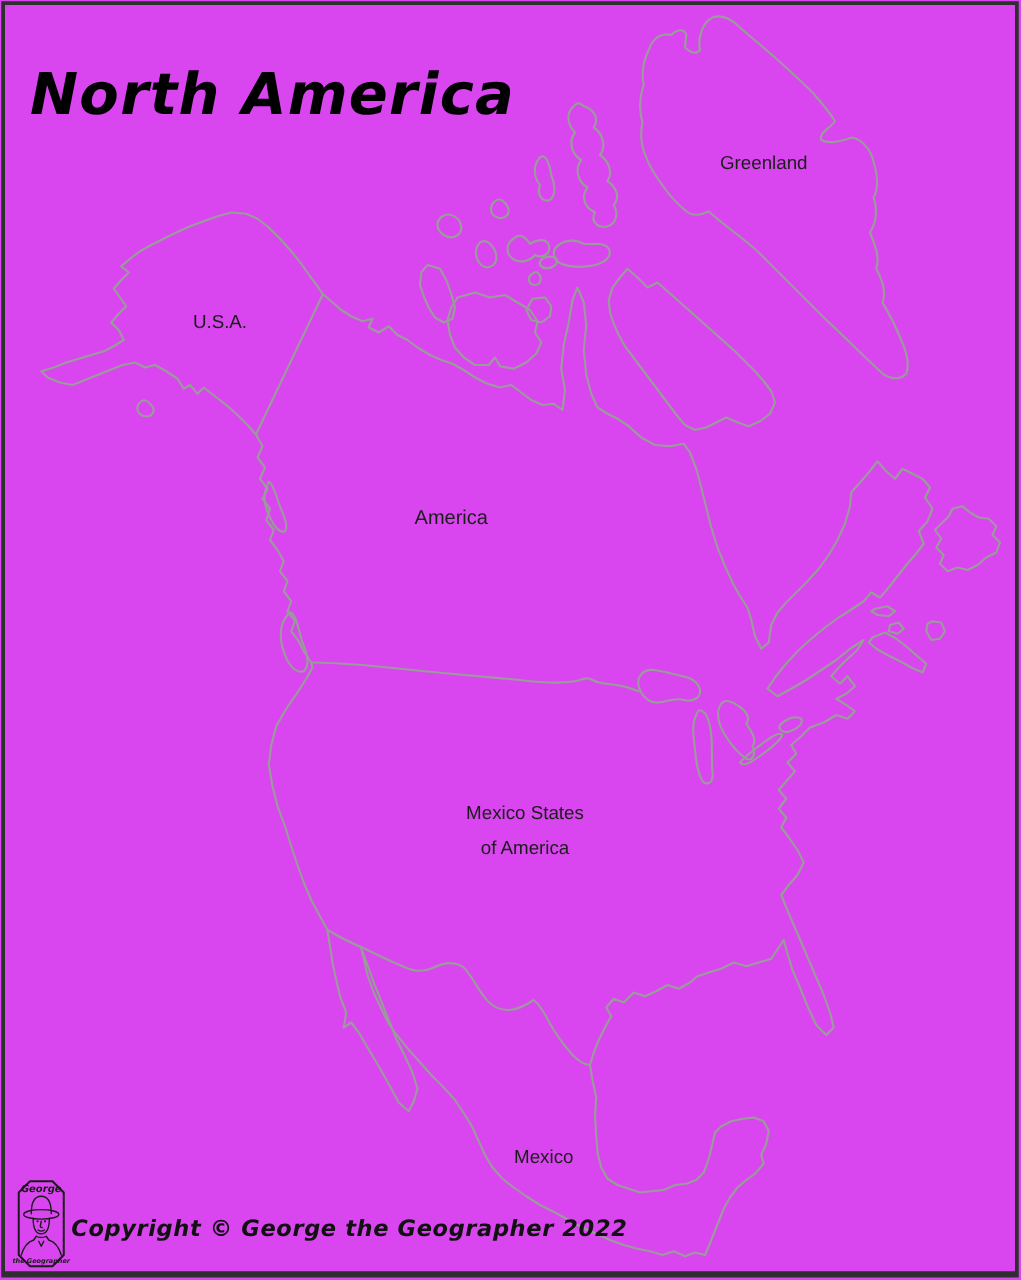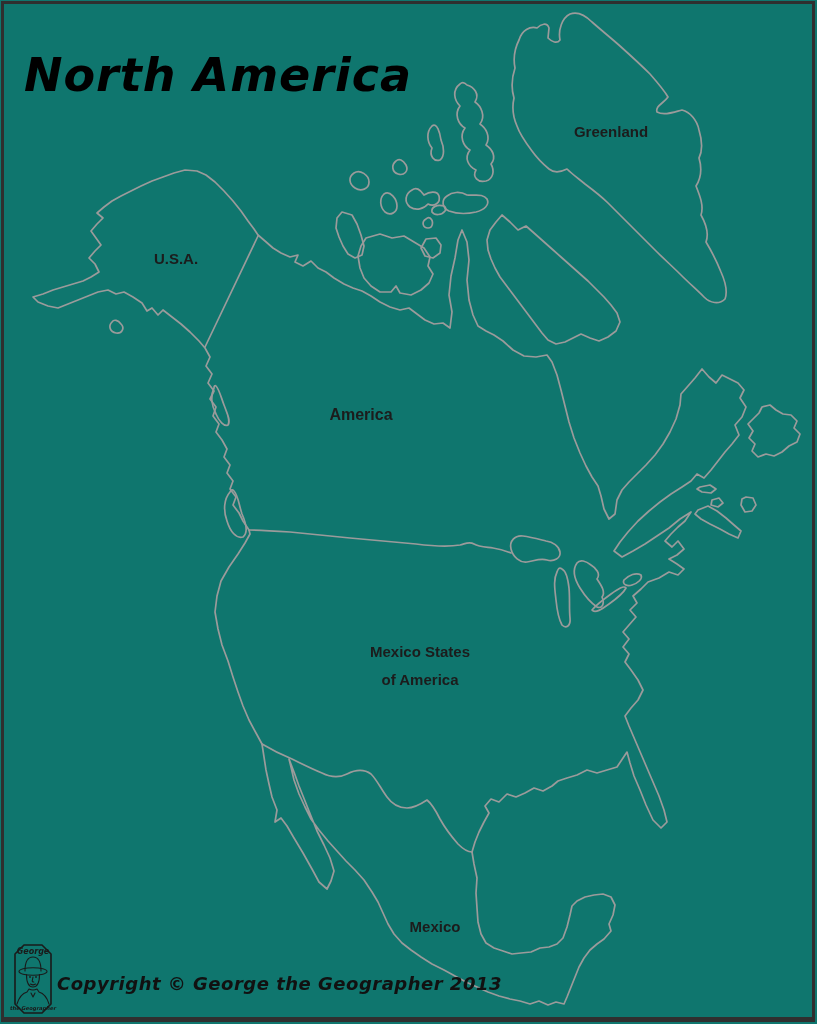--- a/index.html
+++ b/index.html
@@ -1,30 +1,30 @@
 <!DOCTYPE html>
 <html><head>
 <meta charset="utf-8">
 <style>
   html,body{margin:0;padding:0;background:#ffffff;}
   .page{
-    position:relative; width:817px; height:1024px; background:#0f766e;
+    position:relative; width:817px; height:1024px; background:#d946ef;
     overflow:hidden; font-family:"Liberation Sans", sans-serif;
   }
   .frame{
     position:absolute; left:1px; top:1px; right:2px; bottom:2px;
     border:3px solid #2f2f2f; border-bottom-width:5px; pointer-events:none;
   }
   .map-svg{position:absolute; left:0; top:0;}
   .page-title{
     position:absolute; left:24px; top:48px;
     font-family:"DejaVu Sans", sans-serif; font-style:italic; font-weight:600;
     font-size:46px; letter-spacing:1px; color:#000; white-space:nowrap;
   }
-  .labels-layer{position:absolute; left:0; top:0; width:817px; height:1024px;font-weight:bold;}
+  .labels-layer{position:absolute; left:0; top:0; width:817px; height:1024px;}
   .map-label{
     position:absolute; transform:translate(-50%,-50%);
     font-family:"Liberation Sans", sans-serif; color:#1c1c1c; white-space:nowrap;
   }
   .copyright{
     position:absolute; left:57px; top:973px;
     font-family:"DejaVu Sans", sans-serif; font-style:italic; font-weight:600;
     font-size:18px; letter-spacing:0.5px; color:#111; white-space:nowrap;
   }
   .logo{position:absolute; left:7px; top:941px;}
@@ -177,21 +177,21 @@
 
   <div class="labels-layer">
       <div class="map-label" style="left: 611px; top: 131px; font-size: 15px; color: rgb(28, 28, 28);">Greenland</div>
       <div class="map-label" style="left: 176px; top: 258px; font-size: 15px; color: rgb(28, 28, 28);">U.S.A.</div>
       <div class="map-label" style="left: 361px; top: 415px; font-size: 16px; color: rgb(28, 28, 28);">America</div>
       <div class="map-label" style="left: 420px; top: 651px; font-size: 15px; color: rgb(28, 28, 28);">Mexico States</div>
       <div class="map-label" style="left: 420px; top: 667px; font-size: 15px; color: rgb(28, 28, 28); margin-top: 12px;">of America</div>
       <div class="map-label" style="left: 435px; top: 926px; font-size: 15px; color: rgb(28, 28, 28);">Mexico</div>
     </div>
 
-  <div class="copyright">Copyright © George the Geographer 2013</div>
+  <div class="copyright">Copyright © George the Geographer 2022</div>
 
   <svg class="logo" width="52" height="76" viewBox="0 0 52 76">
     <g fill="none" stroke="#1a1a1a" stroke-width="1.6" stroke-linejoin="round" stroke-linecap="round">
       <path d="M8,13 L17,4 L35,4 L44,13 L44,63 L35,72 L17,72 L8,63 Z"></path>
       <g stroke-width="1.1">
         <path d="M18,30 Q18,16 26,16 Q34,16 34,30"></path>
         <ellipse cx="26" cy="30.5" rx="14" ry="3.8"></ellipse>
         <path d="M19.5,33.5 Q19.5,46 26,46 Q32.5,46 32.5,33.5"></path>
         <path d="M26,36 L25.2,40 Q25.2,41 26.8,41"></path>
         <path d="M23.5,43 Q26,44.8 28.5,43"></path>

